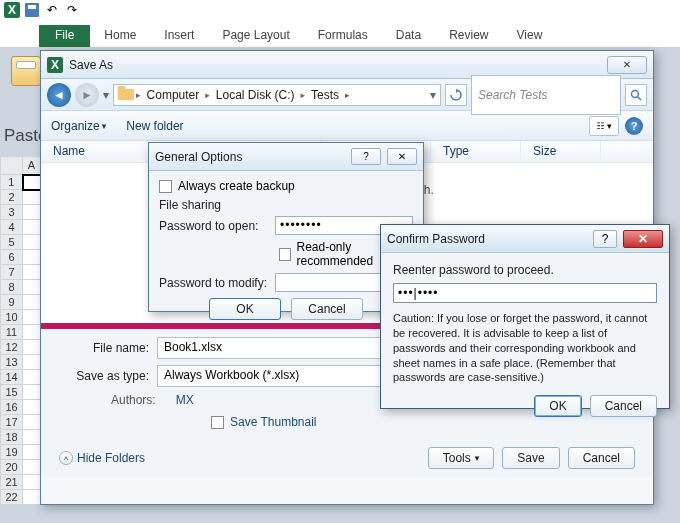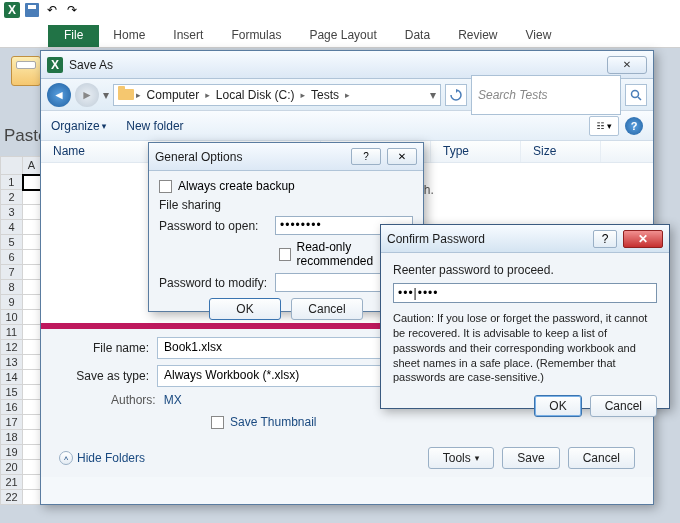--- a/index.html
+++ b/index.html
@@ -2,21 +2,21 @@
 <html><head>
 <meta charset="utf-8">
 <style>
 * { margin: 0; padding: 0; box-sizing: border-box; font-family: "Segoe UI", Tahoma, sans-serif; font-size: 12px; }
 body { width: 680px; height: 523px; background: #cdd6e0; overflow: hidden; position: relative; }
 
 
 .ribbon { height: 48px; background: #fff; display: flex; align-items: flex-end; border-bottom: 1px solid #d0d0d0; position: relative; }
 .qat { position: absolute; top: 2px; left: 4px; display: flex; gap: 4px; align-items: center; }
 .qat-icon { width: 16px; height: 16px; display: flex; align-items: center; justify-content: center; }
-.tabs { display: flex; gap: 0; margin-left: 12px; height: 22px; padding-left: 36px; }
+.tabs { display: flex; gap: 0; margin-left: 3px; height: 22px; padding-left: 36px; }
 .tab { padding: 3px 14px; color: #444; cursor: pointer; }
 .tab.file { background: #217346; color: #fff; padding: 3px 16px; }
 .paste-group { position: absolute; top: 56px; left: 4px; text-align: center; }
 .paste-icon { width: 30px; height: 30px; background: linear-gradient(#fdeeb5,#f5c76f); border: 1px solid #c09040; border-radius: 3px; margin: 0 auto 2px; position: relative; }
 .paste-icon::after { content: ""; position: absolute; top: 4px; left: 4px; right: 4px; height: 6px; background: #fff; border: 1px solid #aaa; border-radius: 2px; }
 .paste-label { font-size: 17px; color: #444; margin-top: 40px; }
 
 
 .grid { position: absolute; top: 156px; left: 0; }
 .grid table { border-collapse: collapse; }
@@ -55,21 +55,21 @@
 .lh-name { width: 280px; } .lh-date { width: 110px; } .lh-type { width: 90px; } .lh-size { width: 80px; }
 
 .content { height: 160px; background: #fff; padding: 20px 0 0 240px; color: #555; }
 
 .bottom { padding: 8px 18px; background: #f1f5f9; border-top: 6px solid #be185d; }
 .formrow { display: flex; align-items: center; margin-bottom: 6px; }
 .formrow .lbl { width: 98px; text-align: right; padding-right: 8px; color: #222; }
 .formrow .val { flex: 1; }
 .combo { height: 22px; background: #fff; border: 1px solid #abc1d6; padding: 2px 22px 2px 6px; position: relative; width: 400px; }
 .combo::after { content: "▾"; position: absolute; right: 4px; top: 3px; color: #555; font-size: 10px; background: linear-gradient(#f3f8fc,#dfe9f2); border-left: 1px solid #c0cedc; padding: 0 4px; }
-.authorrow { display: flex; gap: 8px; margin: 6px 0 8px 52px; color: #555; }
+.authorrow { display: flex; gap: 20px; margin: 6px 0 8px 52px; color: #555; }
 .authorrow .k { color: #555; } .authorrow .v { color: #1a4a80; }
 .thumbrow { margin-left: 152px; display: flex; align-items: center; gap: 6px; color: #1a4a80; }
 .chk { width: 13px; height: 13px; border: 1px solid #888; background: #fff; }
 .hidebar { display: flex; align-items: center; margin-top: 18px; }
 .hidebtn { display: flex; align-items: center; gap: 4px; color: #1a4a80; }
 .caret { width: 14px; height: 14px; border: 1px solid #9ab0c6; border-radius: 7px; background: linear-gradient(#fff,#e4ecf4); display: flex; align-items: center; justify-content: center; font-size: 8px; }
 .btnrow { margin-left: auto; display: flex; gap: 8px; }
 .btn { height: 22px; padding: 0 14px; background: linear-gradient(#fdfefe,#e8eff6); border: 1px solid #9ab0c6; border-radius: 3px; display: flex; align-items: center; gap: 4px; color: #222; }
 
 
@@ -117,22 +117,22 @@
           <rect x="3" y="2" width="8" height="4" fill="#fff"></rect>
         </svg>
       </span>
     <span class="qat-icon">↶</span>
     <span class="qat-icon">↷</span>
   </div>
   <div class="tabs">
     <div class="tab file">File</div>
     <div class="tab">Home</div>
     <div class="tab">Insert</div>
+    <div class="tab">Page Layout</div>
     <div class="tab">Formulas</div>
-    <div class="tab">Page Layout</div>
     <div class="tab">Data</div>
     <div class="tab">Review</div>
     <div class="tab">View</div>
   </div>
 </div>
 <div class="paste-group">
   <div class="paste-icon"></div>
   <div class="paste-label">Paste</div>
 </div>
 

